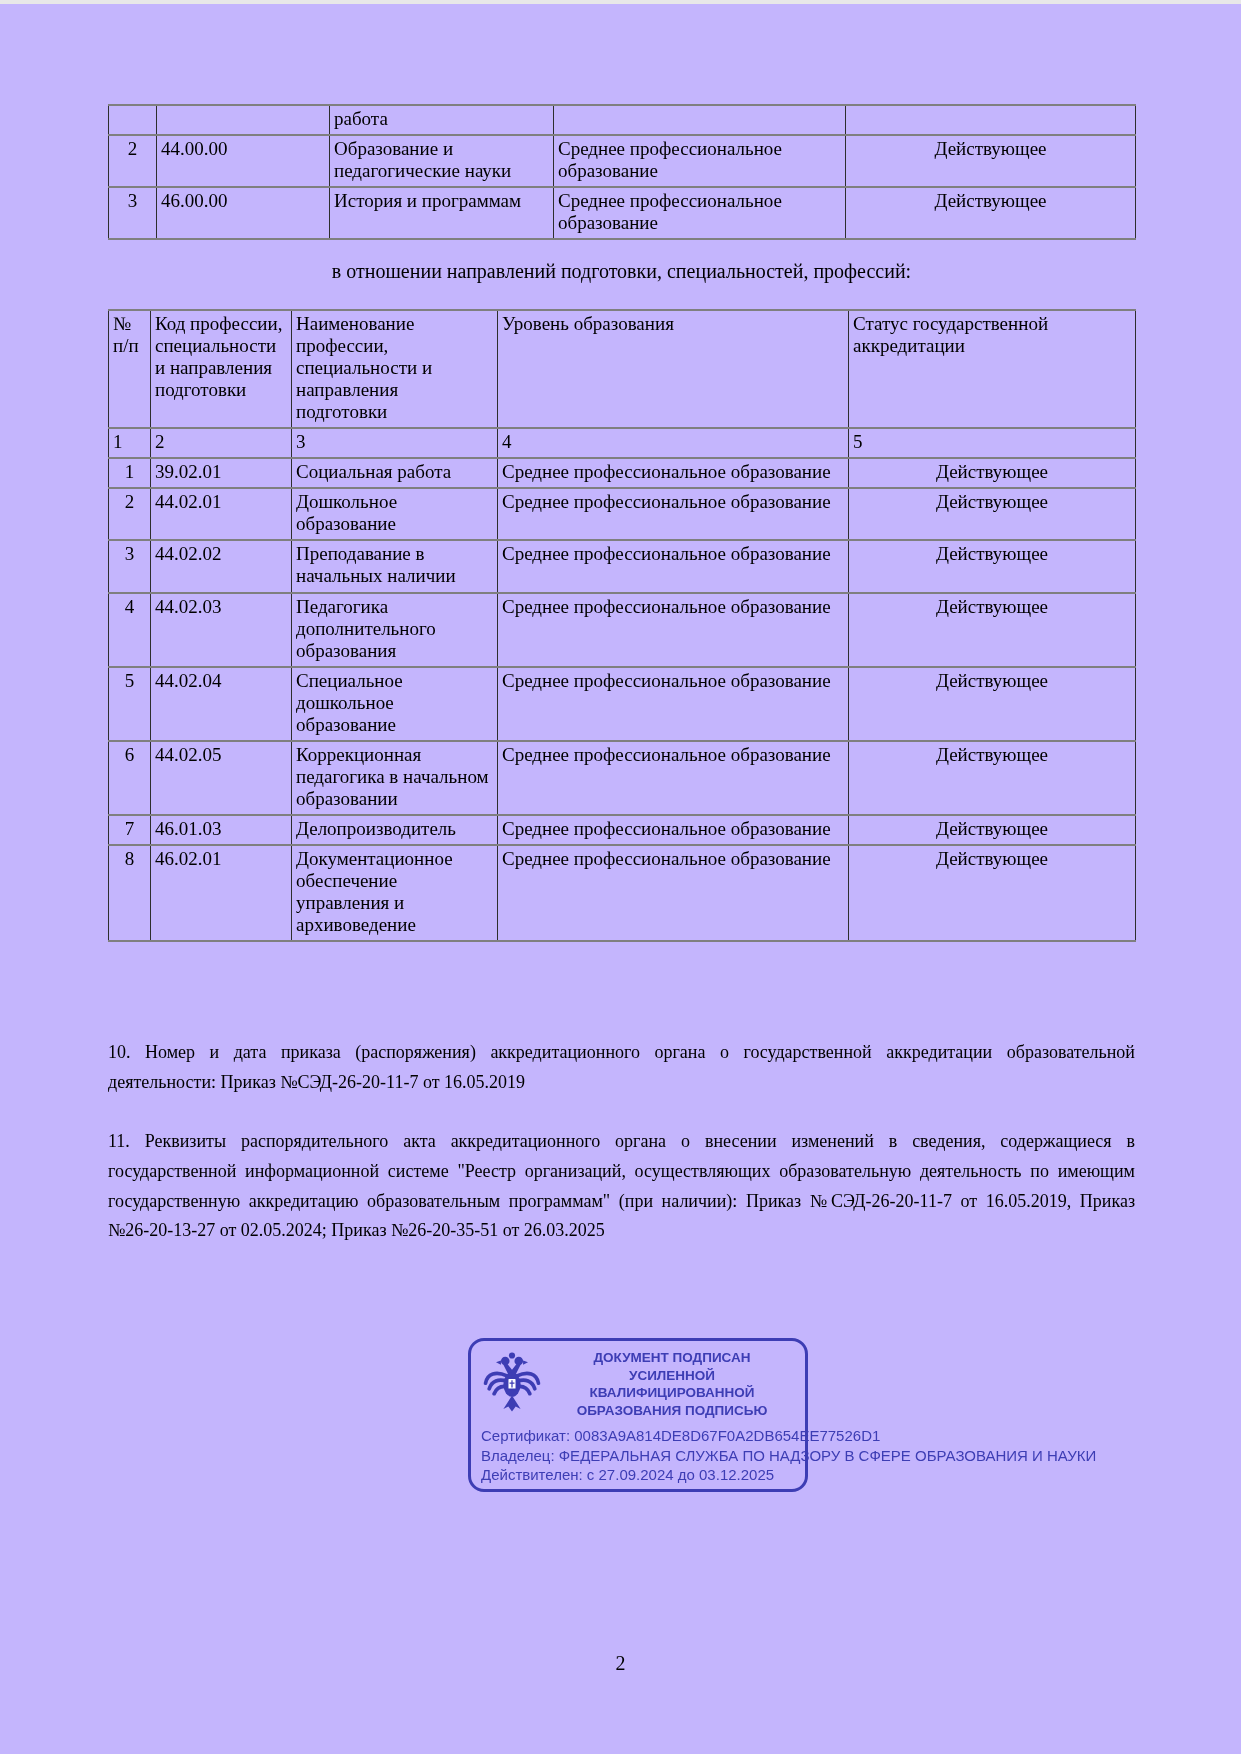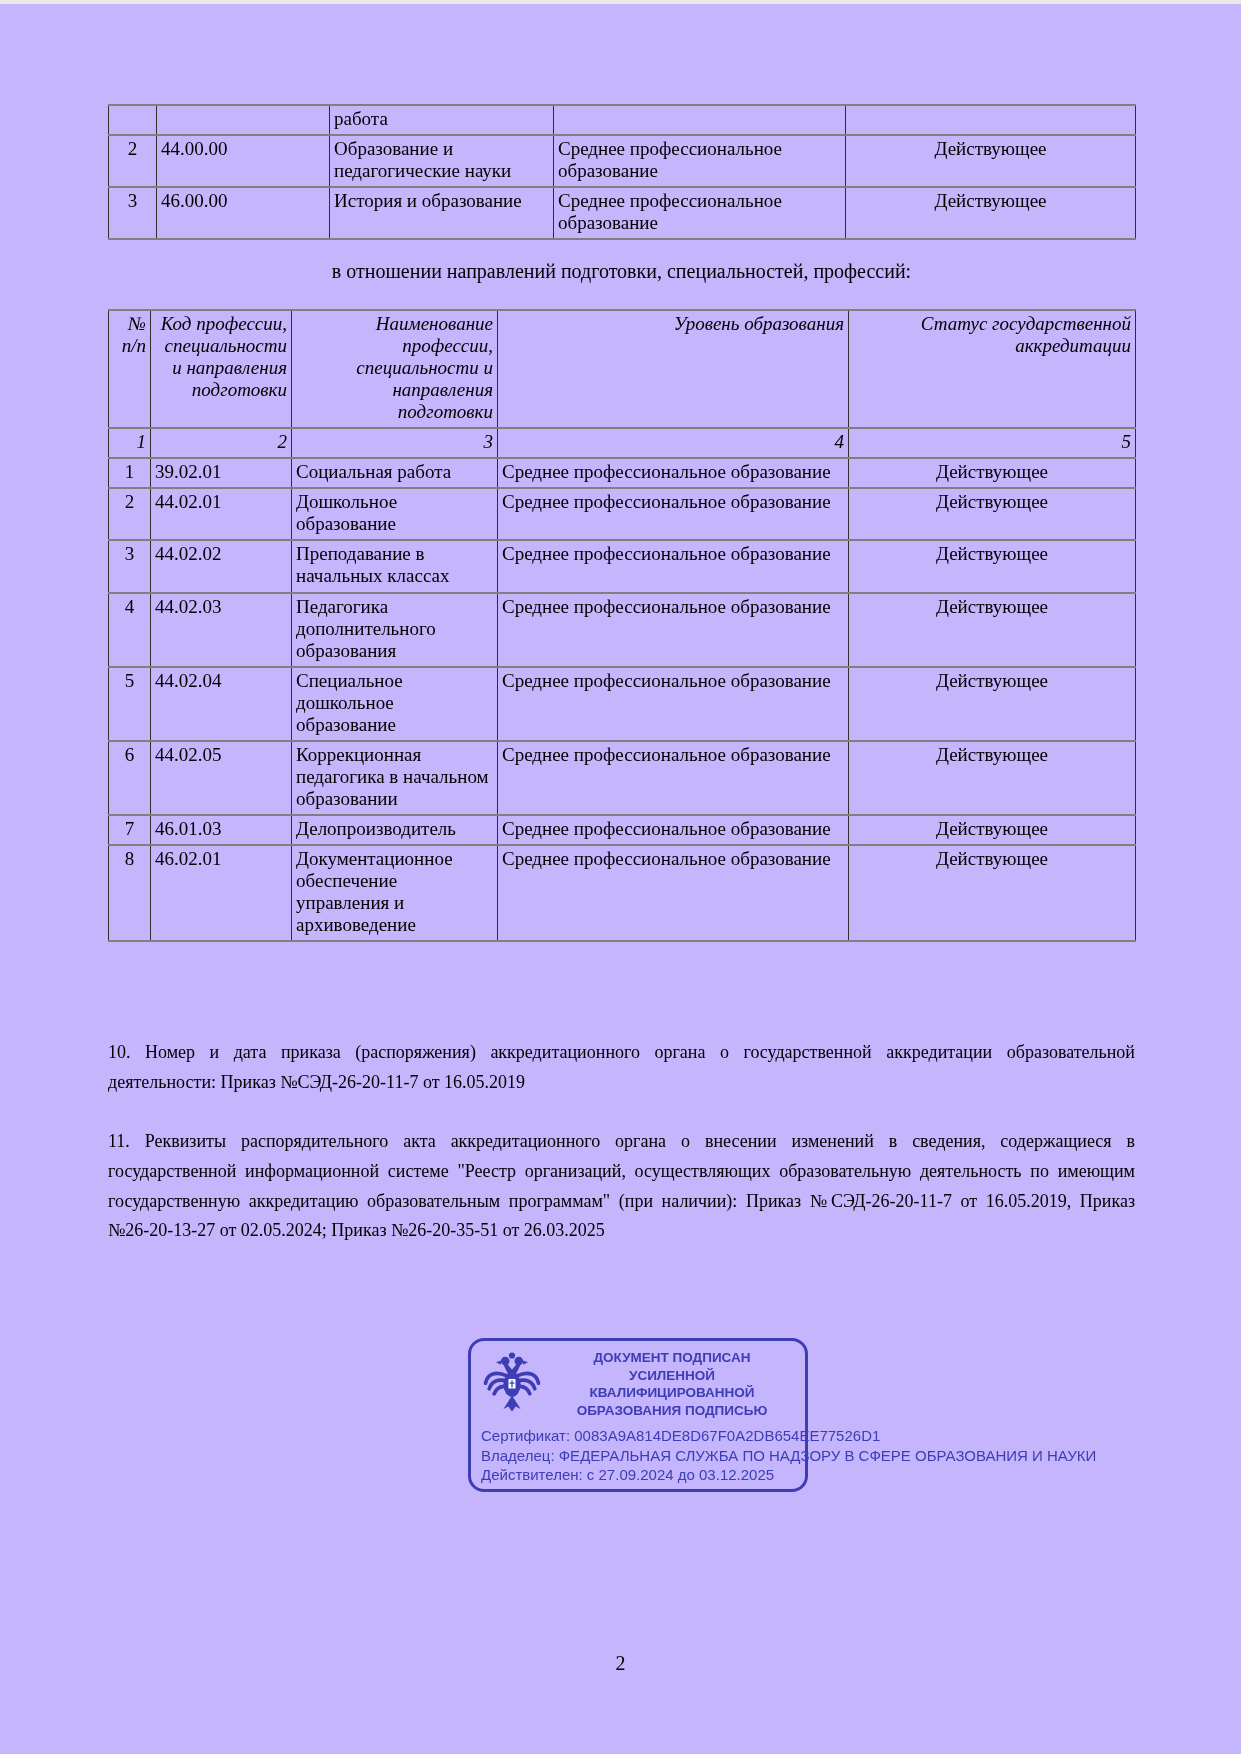--- a/index.html
+++ b/index.html
@@ -30,21 +30,21 @@
     border-right:1px solid #2e2e2e;
     border-top:2px solid #7f7f7f;
     border-bottom:2px solid #7f7f7f;
     padding:2px 4px 4px 4px;
     vertical-align:top;
     font-weight:normal;
     text-align:left;
     overflow:hidden;
   }
   table.doc .c-center { text-align:center; }
-  table.doc thead th { text-align:right;font-style:italic; }
+  table.doc thead th { text-align:left; }
   .intro { font-size:20px; margin:20px 0 26px 0;text-align:center; }
   .para {
     font-size:18px;
     line-height:1.65;
     text-align:justify;
     margin-bottom:30px;
   }
   .para.first { margin-top:96px; }
   .stamp {
     margin:92px 0 0 360px;
@@ -103,21 +103,21 @@
         <tr>
           <td class="c-center">2</td>
           <td>44.00.00</td>
           <td>Образование и педагогические науки</td>
           <td>Среднее профессиональное образование</td>
           <td class="c-center">Действующее</td>
         </tr>
         <tr>
           <td class="c-center">3</td>
           <td>46.00.00</td>
-          <td>История и образование</td>
+          <td>История и программам</td>
           <td>Среднее профессиональное образование</td>
           <td class="c-center">Действующее</td>
         </tr>
       </tbody>
     </table>
 
     <p class="intro">в отношении направлений подготовки, специальностей, профессий:</p>
 
     <table class="doc">
       <colgroup>
@@ -154,21 +154,21 @@
         <tr>
           <td class="c-center">2</td>
           <td>44.02.01</td>
           <td>Дошкольное образование</td>
           <td>Среднее профессиональное образование</td>
           <td class="c-center">Действующее</td>
         </tr>
         <tr>
           <td class="c-center">3</td>
           <td>44.02.02</td>
-          <td>Преподавание в начальных классах</td>
+          <td>Преподавание в начальных наличии</td>
           <td>Среднее профессиональное образование</td>
           <td class="c-center">Действующее</td>
         </tr>
         <tr>
           <td class="c-center">4</td>
           <td>44.02.03</td>
           <td>Педагогика дополнительного образования</td>
           <td>Среднее профессиональное образование</td>
           <td class="c-center">Действующее</td>
         </tr>

